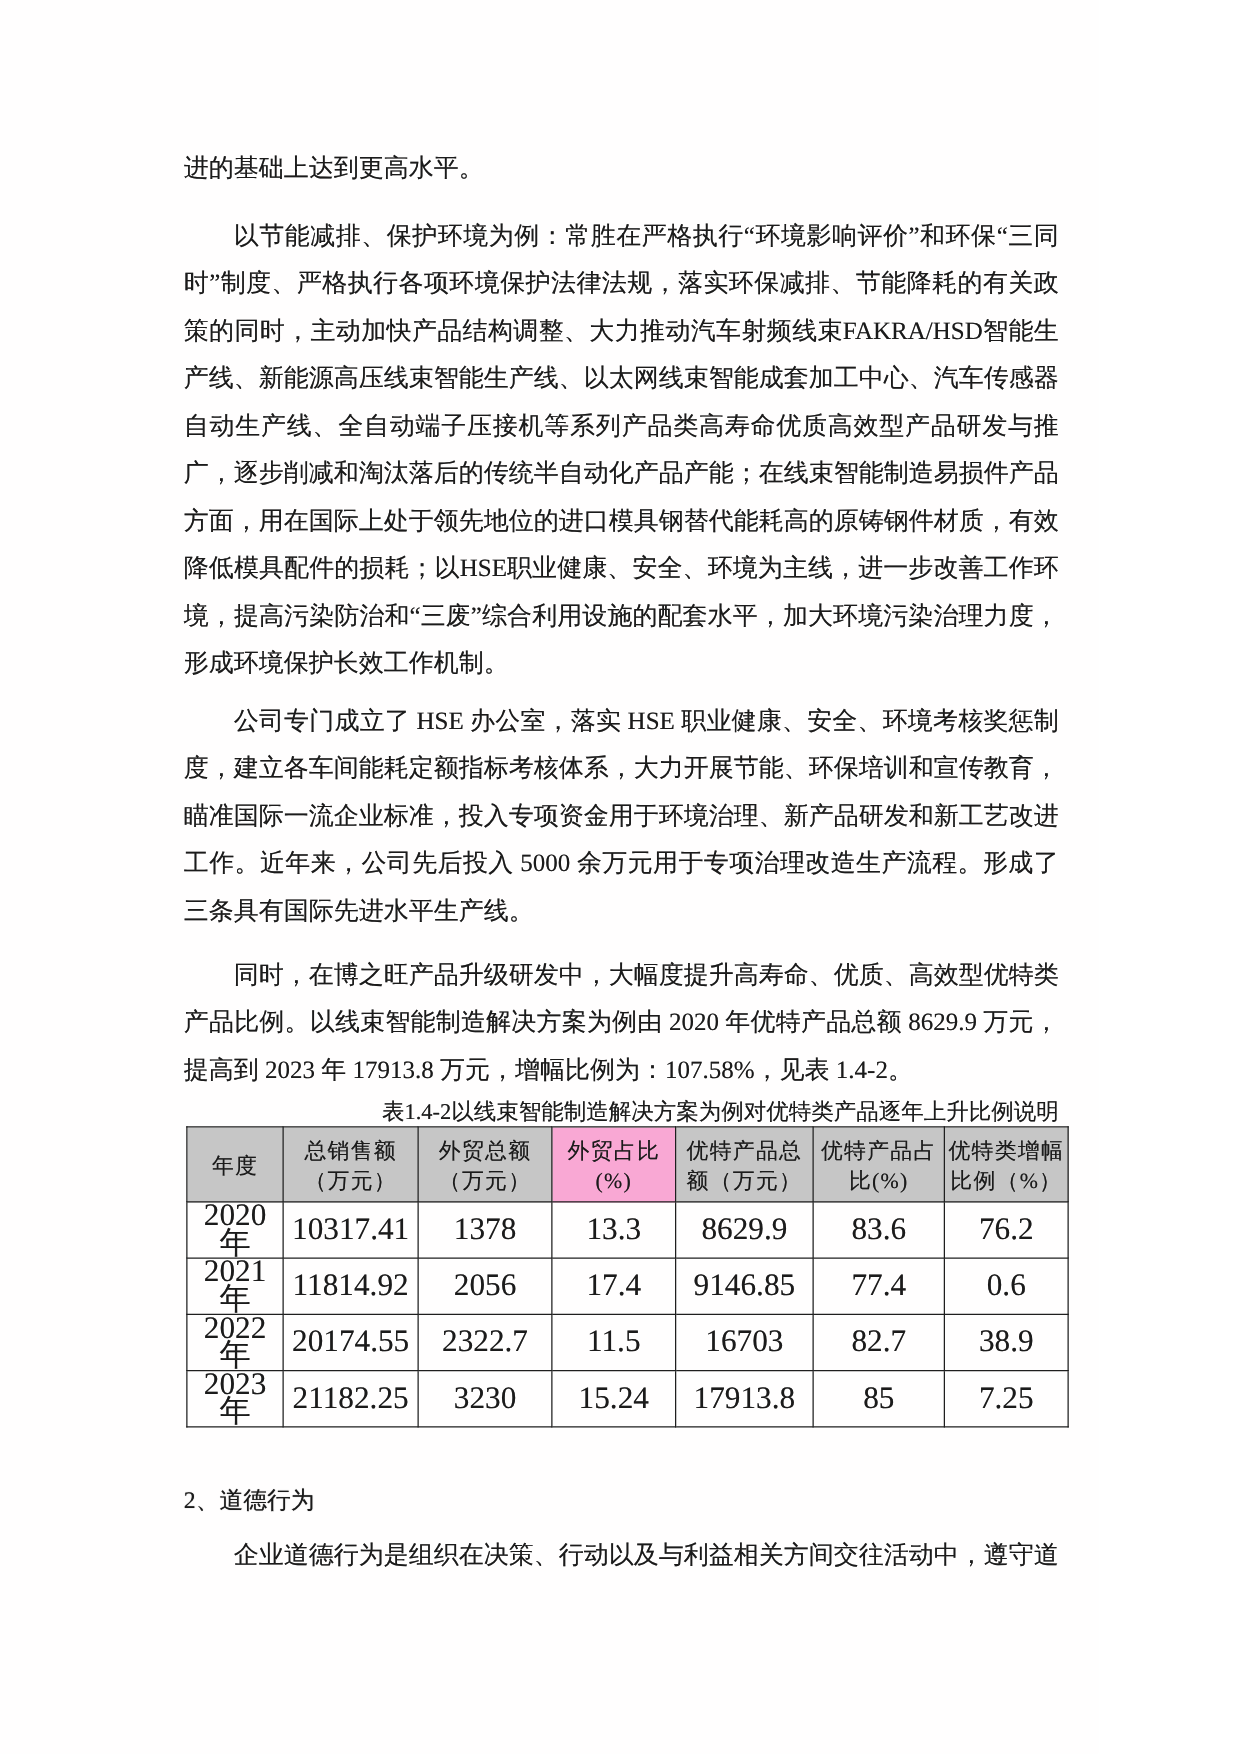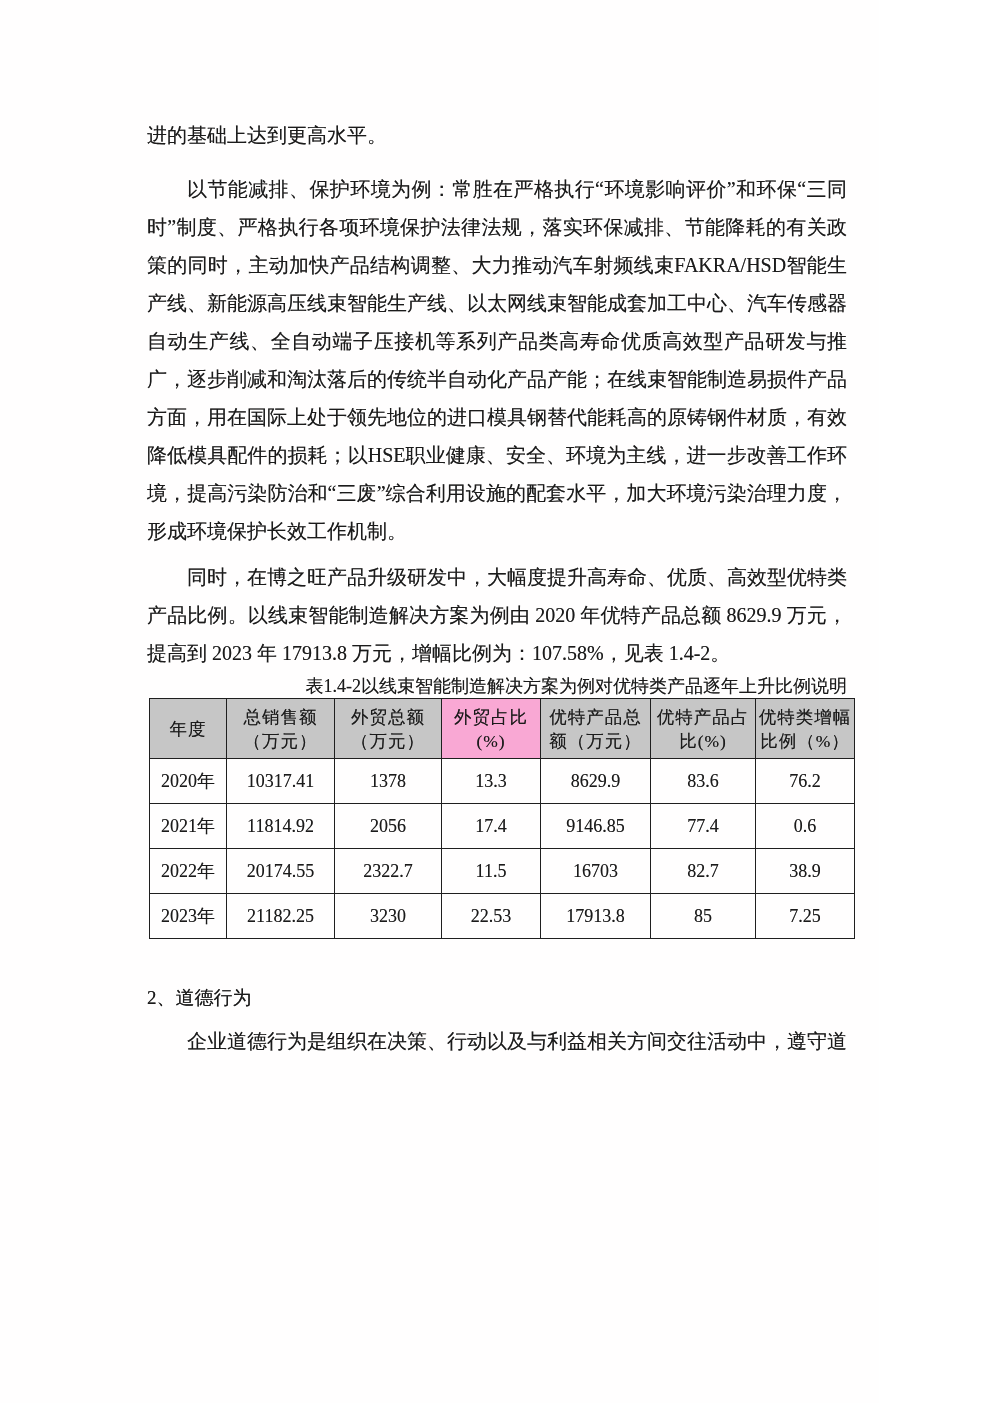--- a/index.html
+++ b/index.html
@@ -62,21 +62,21 @@
   table.data thead th {
     height: 60px;
     font-size: 17.5px;
     line-height: 24px;
     letter-spacing: 1px;
     text-shadow: 0 0 0.5px rgba(20,20,20,0.6);
   }
   table.data thead th .hl { display: block; text-indent: 0; }
   table.data tbody td {
     height: 45px;
-    font-size: 18px;
+    font-size: 25px;
     line-height: 22px;
     text-shadow: 0 0 0.4px rgba(20,20,20,0.5);
   }
   .section-heading {
     margin-top: 45px;
     margin-bottom: 10px;
     font-weight: normal;
     font-size: 19px;
     line-height: 28px;
     text-indent: 0;
@@ -86,20 +86,21 @@
 </head>
 <body>
 
 <div class="page">
   <div class="content">
 
     <div class="para gap16">进的基础上达到更高水平。</div>
 
     <div class="para indent gap8">以节能减排、保护环境为例：常胜在严格执行“环境影响评价”和环保“三同时”制度、严格执行各项环境保护法律法规，落实环保减排、节能降耗的有关政策的同时，主动加快产品结构调整、大力推动汽车射频线束FAKRA/HSD智能生产线、新能源高压线束智能生产线、以太网线束智能成套加工中心、汽车传感器自动生产线、全自动端子压接机等系列产品类高寿命优质高效型产品研发与推广，逐步削减和淘汰落后的传统半自动化产品产能；在线束智能制造易损件产品方面，用在国际上处于领先地位的进口模具钢替代能耗高的原铸钢件材质，有效降低模具配件的损耗；以HSE职业健康、安全、环境为主线，进一步改善工作环境，提高污染防治和“三废”综合利用设施的配套水平，加大环境污染治理力度，形成环境保护长效工作机制。</div>
 
+    <div class="para indent gap13">公司专门成立了 HSE 办公室，落实 HSE 职业健康、安全、环境考核奖惩制度，建立各车间能耗定额指标考核体系，大力开展节能、环保培训和宣传教育，瞄准国际一流企业标准，投入专项资金用于环境治理、新产品研发和新工艺改进工作。近年来，公司先后投入 5000 余万元用于专项治理改造生产流程。形成了三条具有国际先进水平生产线。</div>
 
     <div class="para indent">同时，在博之旺产品升级研发中，大幅度提升高寿命、优质、高效型优特类产品比例。以线束智能制造解决方案为例由 2020 年优特产品总额 8629.9 万元，提高到 2023 年 17913.8 万元，增幅比例为：107.58%，见表 1.4-2。</div>
 
     <div class="para tbl-caption">表1.4-2以线束智能制造解决方案为例对优特类产品逐年上升比例说明</div>
 
     <table class="data">
       <colgroup>
         <col class="c0">
           <col class="c1">
           <col class="c2">
@@ -165,21 +166,21 @@
           <td>2322.7</td>
           <td>11.5</td>
           <td>16703</td>
           <td>82.7</td>
           <td>38.9</td>
         </tr>
         <tr>
           <td>2023年</td>
           <td>21182.25</td>
           <td>3230</td>
-          <td>22.53</td>
+          <td>15.24</td>
           <td>17913.8</td>
           <td>85</td>
           <td>7.25</td>
         </tr>
       </tbody>
     </table>
 
     <div class="para section-heading">2、道德行为</div>
 
     <div class="para indent">企业道德行为是组织在决策、行动以及与利益相关方间交往活动中，遵守道</div>

